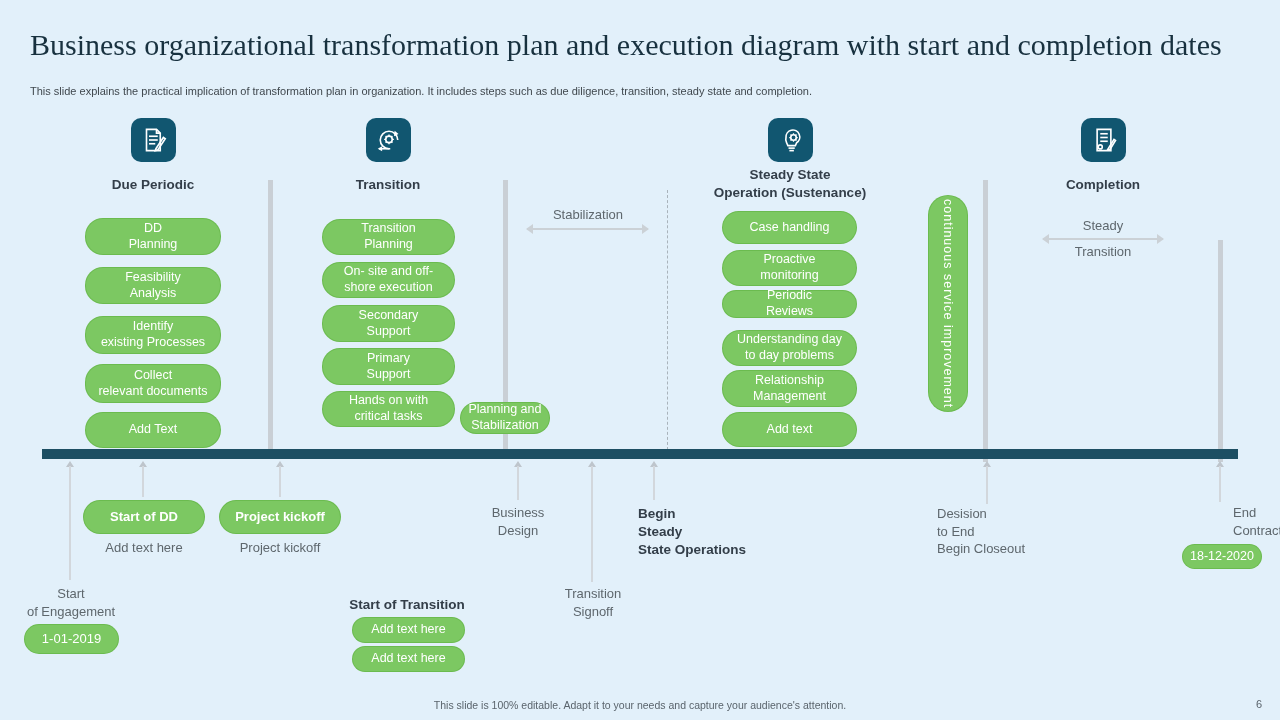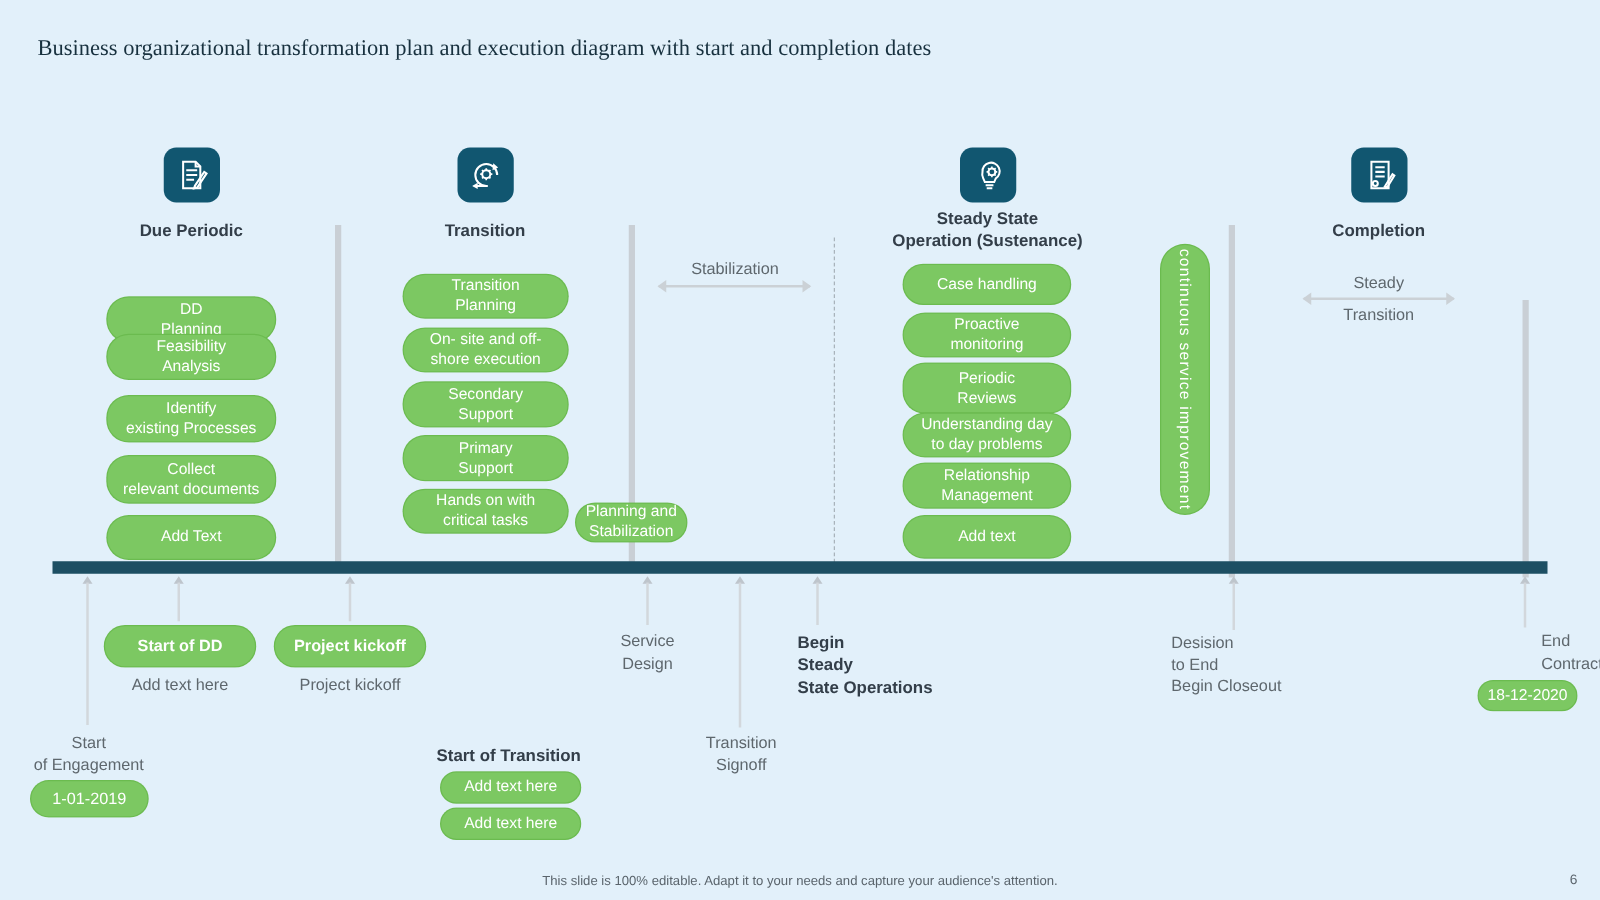--- a/index.html
+++ b/index.html
@@ -1,20 +1,20 @@
 <!DOCTYPE html>
 <html><head>
 <meta charset="utf-8">
 <style>
   html,body{margin:0;padding:0;}
   body{font-family:"Liberation Sans",sans-serif;}
   #slide{position:relative;width:1280px;height:720px;background:#E2F0FA;overflow:hidden;}
 
   .title{position:absolute;left:30px;top:28px;width:1220px;
-         font-family:"Liberation Serif",serif;font-size:18px;color:#18313F;}
+         font-family:"Liberation Serif",serif;font-size:30px;color:#18313F;}
   .subtitle{position:absolute;left:30px;top:85px;width:1100px;font-size:11px;color:#40484E;}
 
   .phase-icon{position:absolute;width:45px;height:44px;background:#115670;border-radius:10px;
               display:flex;align-items:center;justify-content:center;}
   .phase-icon svg{width:30px;height:30px;}
 
   .hdr{position:absolute;font-size:13.5px;font-weight:bold;color:#333E49;text-align:center;
        white-space:pre-line;line-height:1.35;}
 
   .pill{position:absolute;background:#7CC862;border:1px solid rgba(96,178,66,.6);color:#FFFFFF;
@@ -50,20 +50,21 @@
 
   .footer-note{position:absolute;left:0;right:0;top:699px;text-align:center;font-size:10.5px;color:#5A646C;}
   .page-num{position:absolute;right:18px;top:698px;font-size:11px;color:#5A646C;}
 </style>
 </head>
 <body>
 
 <div id="slide">
 
   <div class="title">Business organizational transformation plan and execution diagram with start and completion dates</div>
+  <div class="subtitle">This slide explains the practical implication of transformation plan in organization. It includes steps such as due diligence, transition, steady state and completion.</div>
 
   <div class="phase-icon" style="left:131px;top:118px;">
     <svg viewBox="0 0 24 24" fill="none" stroke="#FFFFFF" stroke-width="1.3">
       <path d="M6 3.5 H14 L17 6.5 V20.5 H6 Z"></path>
         <path d="M14 3.5 V6.5 H17"></path>
       <line x1="8" y1="9" x2="15" y2="9"></line>
         <line x1="8" y1="12" x2="15" y2="12"></line>
         <line x1="8" y1="15" x2="13" y2="15"></line>
       <path d="M13.5 19 L19.5 10 L21 11 L15 20 L13 20.5 Z"></path>
     </svg>
@@ -121,21 +122,21 @@
   <div class="hdr" style="left:680px;top:166px;width:220px;">Steady State
 Operation (Sustenance)</div>
   <div class="hdr" style="left:1013px;top:176px;width:180px;">Completion</div>
 
   <div class="vbar" style="left:268px;top:180px;height:270px;"></div>
   <div class="vbar" style="left:503px;top:180px;height:270px;"></div>
   <div class="vdash" style="left:667px;top:190px;height:260px;"></div>
   <div class="vbar" style="left:983px;top:180px;height:282px;"></div>
   <div class="vbar" style="left:1218px;top:240px;height:222px;"></div>
 
-  <div class="pill" style="left:85px;top:218px;width:136px;height:37px;margin-top:19px;">DD
+  <div class="pill" style="left:85px;top:218px;width:136px;height:37px;">DD
 Planning</div>
   <div class="pill" style="left:85px;top:267px;width:136px;height:37px;">Feasibility
 Analysis</div>
   <div class="pill" style="left:85px;top:316px;width:136px;height:38px;">Identify
 existing Processes</div>
   <div class="pill" style="left:85px;top:364px;width:136px;height:39px;">Collect
 relevant documents</div>
   <div class="pill" style="left:85px;top:412px;width:136px;height:36px;">Add Text</div>
 
   <div class="pill" style="left:322px;top:219px;width:133px;height:36px;">Transition
@@ -151,21 +152,21 @@
 
   <div class="pill" style="left:460px;top:402px;width:90px;height:32px;border-radius:20px;">Planning and
 Stabilization</div>
 
   <div class="glabel" style="left:528px;top:206px;width:120px;">Stabilization</div>
   <div class="dblarrow" style="left:527px;top:228px;width:121px;"></div>
 
   <div class="pill" style="left:722px;top:211px;width:135px;height:33px;">Case handling</div>
   <div class="pill" style="left:722px;top:250px;width:135px;height:36px;">Proactive
 monitoring</div>
-  <div class="pill" style="left:722px;top:290px;width:135px;height:41px;">Periodic
+  <div class="pill" style="left:722px;top:290px;width:135px;height:28px;">Periodic
 Reviews</div>
   <div class="pill" style="left:722px;top:330px;width:135px;height:36px;">Understanding day
 to day problems</div>
   <div class="pill" style="left:722px;top:370px;width:135px;height:37px;">Relationship
 Management</div>
   <div class="pill" style="left:722px;top:412px;width:135px;height:35px;">Add text</div>
 
   <div class="vpill" style="left:928px;top:195px;width:40px;height:217px;">
     <span>continuous service improvement</span>
   </div>
@@ -184,21 +185,21 @@
   <div class="uparrow" style="left:649px;top:461px;height:39px;"></div>
   <div class="uparrow" style="left:982px;top:461px;height:43px;"></div>
   <div class="uparrow" style="left:1215px;top:461px;height:41px;"></div>
 
   <div class="pill bold" style="left:83px;top:500px;width:122px;height:34px;">Start of DD</div>
   <div class="glabel" style="left:83px;top:539px;width:122px;">Add text here</div>
 
   <div class="pill bold" style="left:219px;top:500px;width:122px;height:34px;">Project kickoff</div>
   <div class="glabel" style="left:219px;top:539px;width:122px;">Project kickoff</div>
 
-  <div class="glabel" style="left:478px;top:504px;width:80px;">Service
+  <div class="glabel" style="left:478px;top:504px;width:80px;">Business
 Design</div>
 
   <div class="dlabel" style="left:638px;top:505px;width:150px;">Begin
 Steady
 State Operations</div>
 
   <div class="glabel" style="left:548px;top:585px;width:90px;">Transition
 Signoff</div>
 
   <div class="glabel left" style="left:937px;top:505px;width:130px;">Desision

